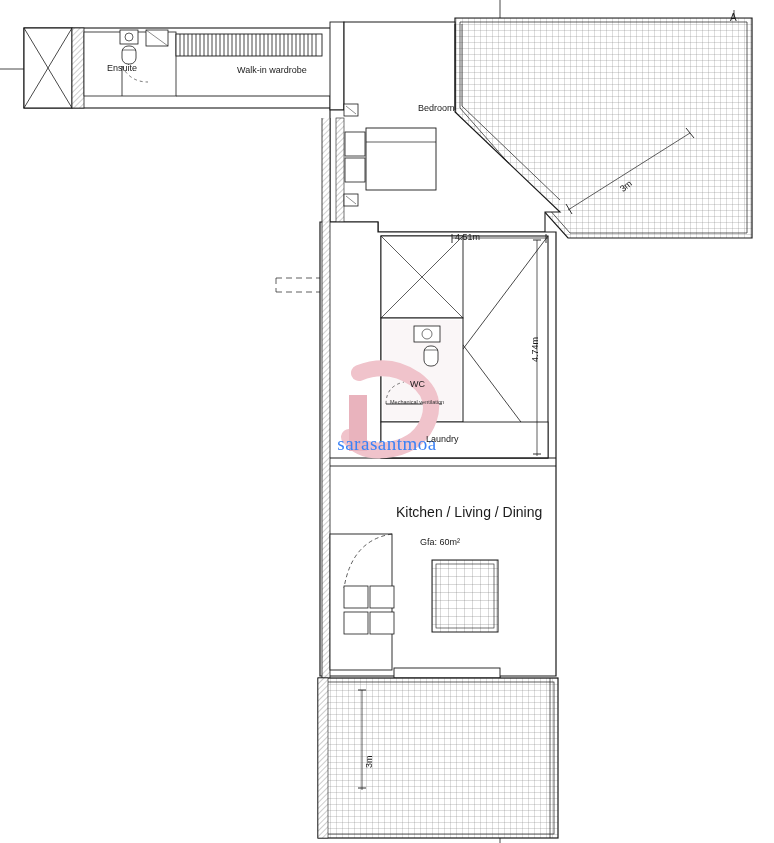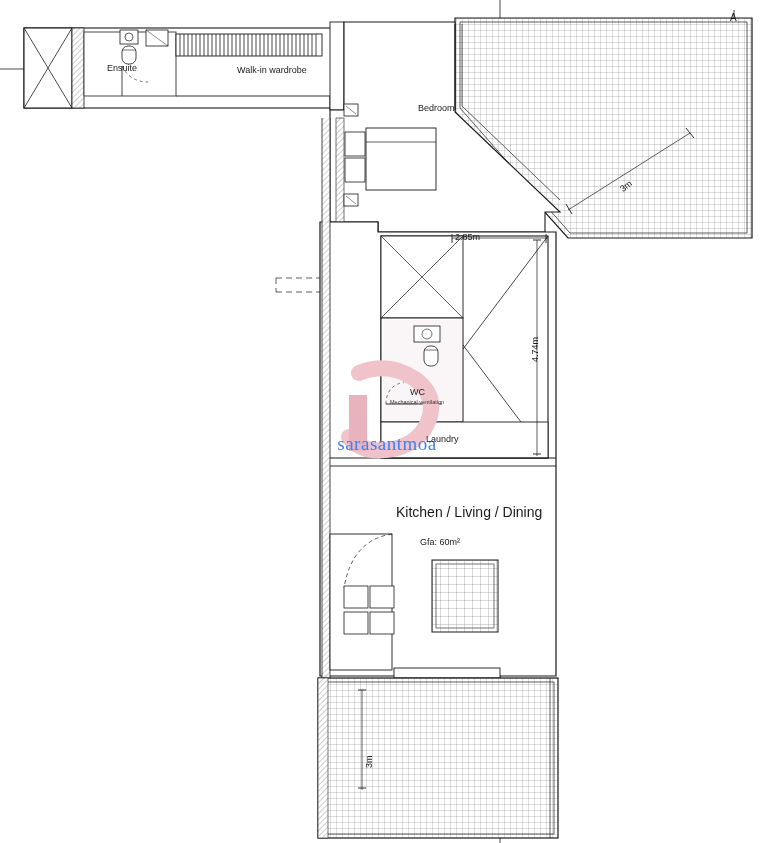--- a/index.html
+++ b/index.html
@@ -248,24 +248,24 @@
       <path d="M52 40 L52 96 L70 96 L70 40 Z" fill="#e9b3bd"></path>
     </svg>
     <div class="wm-text">sarasantmoa</div>
   </div>
 
   <div class="lbl lbl-sec" style="left:730px; top:12px;">A</div>
 
   <div class="lbl lbl-small" style="left:107px; top:63px;">Ensuite</div>
   <div class="lbl lbl-small" style="left:214px; top:65px;margin-left:23px;">Walk-in wardrobe</div>
   <div class="lbl lbl-small" style="left:418px; top:103px;">Bedroom</div>
-  <div class="lbl lbl-small" style="left:410px; top:387px;">WC</div>
+  <div class="lbl lbl-small" style="left:410px; top:379px;">WC</div>
   <div class="lbl lbl-tiny" style="left:390px; top:399px;">Mechanical ventilation</div>
   <div class="lbl lbl-small" style="left:394px; top:434px;padding-left:32px;">Laundry</div>
   <div class="lbl lbl-room" style="left:396px; top:504px;">Kitchen / Living / Dining</div>
   <div class="lbl lbl-small" style="left:399px; top:537px;margin-left:21px;">Gfa: 60m²</div>
 
   <div class="lbl lbl-small dim-rot-a" style="left:618px; top:186px;">3m</div>
-  <div class="lbl lbl-small" style="left:455px; top:232px;">2.85m</div>
+  <div class="lbl lbl-small" style="left:455px; top:232px;">4.51m</div>
   <div class="lbl lbl-small dim-v" style="left:530px; top:362px;">4.74m</div>
   <div class="lbl lbl-small dim-v" style="left:364px; top:768px;">3m</div>
 
 </div>
 
 </body></html>

